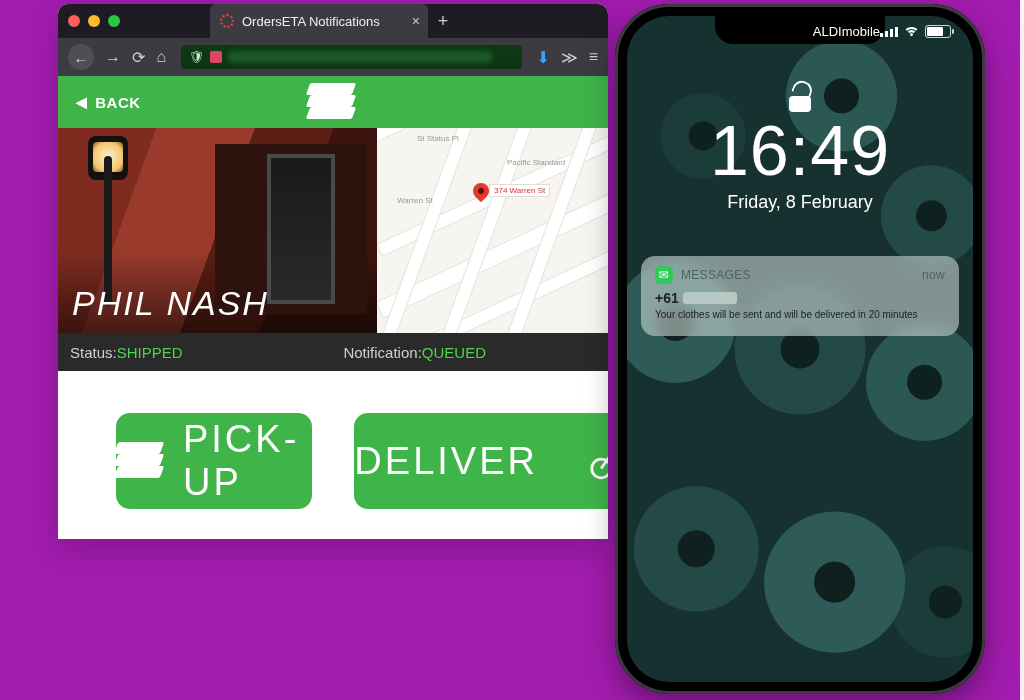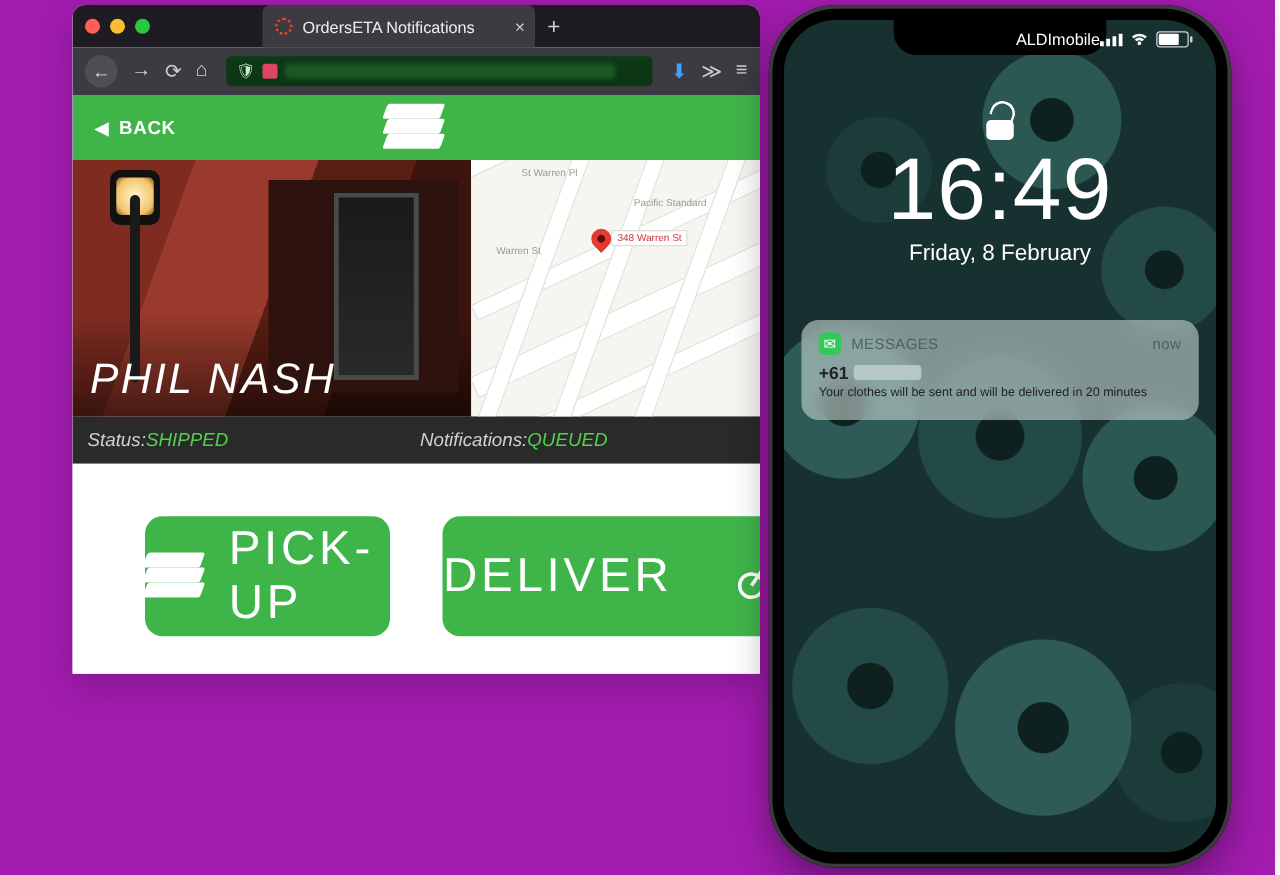--- a/index.html
+++ b/index.html
@@ -155,21 +155,21 @@
     position:absolute;left:96px;top:55px;
     width:16px;height:16px;background:#e33a2f;border-radius:50% 50% 50% 0;
     transform:rotate(-45deg);
   }
   .map .pin::after{content:"";position:absolute;left:5px;top:5px;width:6px;height:6px;background:#5a0f0a;border-radius:50%}
   .map .pinlbl{position:absolute;left:112px;top:56px;background:#fff;border:1px solid #e2ddd2;font-size:8px;padding:1px 4px;color:#c33}
   
   .status{
     background:var(--dark);color:#cfcfcf;
     height:38px;display:flex;align-items:center;
-    font-size:15px;padding:0 12px;gap:0;font-style:italic;
+    font-size:15px;padding:0 12px;gap:0;
   }
   .status .val{color:var(--lime)}
   .status .pair{display:flex;gap:0}
   .status .pair+.pair{margin-left:auto;margin-right:110px}
   
   .actions{padding:42px 58px 30px;display:flex;flex-direction:row;gap:42px;background:#fff}
   .act{
     background:var(--green);
     height:96px;border-radius:14px;
     display:flex;align-items:center;justify-content:center;gap:30px;
@@ -328,35 +328,35 @@
         <div class="name">PHIL NASH</div>
       </div>
       <div class="map">
         <div class="road r1"></div>
           <div class="road r2"></div>
           <div class="road r3"></div>
           <div class="road r4"></div>
         <div class="road v1"></div>
           <div class="road v2"></div>
           <div class="road v3"></div>
-        <span class="lbl" style="left:40px;top:6px">St Warren Pl</span>
+        <span class="lbl" style="left:40px;top:6px">St Status Pl</span>
         <span class="lbl" style="left:20px;top:68px">Warren St</span>
         <span class="lbl" style="left:130px;top:30px">Pacific Standard</span>
         <div class="pin"></div>
-        <div class="pinlbl">348 Warren St</div>
+        <div class="pinlbl">374 Warren St</div>
       </div>
     </div>
 
     <div class="status">
       <div class="pair">
         <span>Status:</span>
         <span class="val">SHIPPED</span>
       </div>
       <div class="pair">
-        <span>Notifications:</span>
+        <span>Notification:</span>
         <span class="val">QUEUED</span>
       </div>
     </div>
 
     <div class="actions">
       <div class="act">
         <div class="stack-ico">
             <span></span>
             <span></span>
             <span></span>

